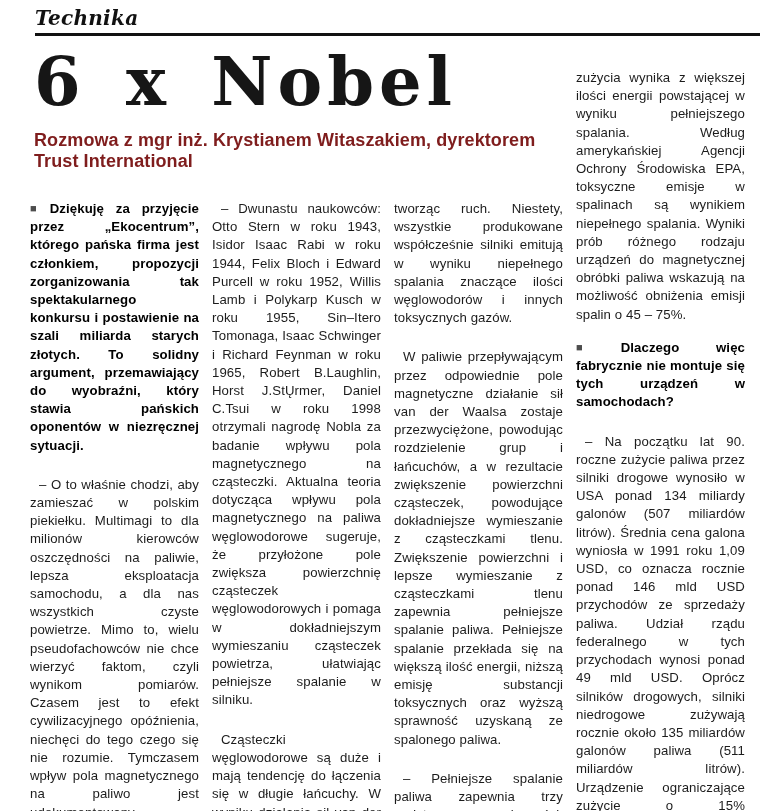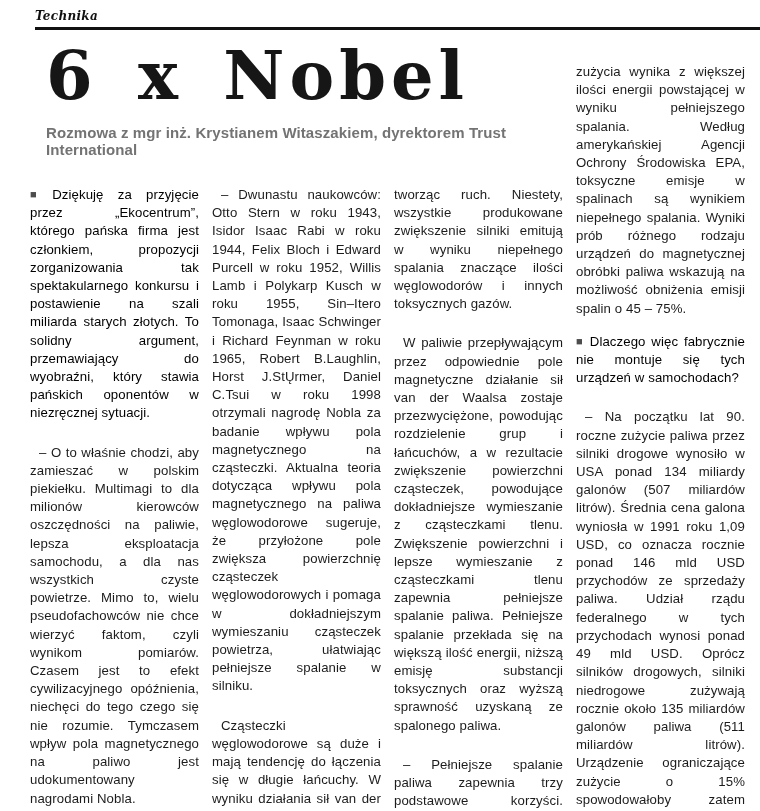--- a/index.html
+++ b/index.html
@@ -10,61 +10,61 @@
     background: #ffffff;
     overflow: hidden;
     font-family: "Liberation Sans", sans-serif;
     color: #1c1c1c;
     box-sizing: border-box;
   }
   .masthead { padding: 6px 0 0 35px; }
   .section-label {
     font-family: "DejaVu Serif", serif;
     font-style: italic; font-weight: bold;
-    font-size: 12px; color: #111;
+    font-size: 20px; color: #111;
     letter-spacing: 0.3px;
   }
   .rule {
     height: 3px; background: #111;
     margin: 3px 0 0 35px;
   }
   .content {
     display: flex;
     padding: 0 12px 0 30px;
     box-sizing: border-box;
   }
   .left-zone { width: 533px; }
-  .article-header { padding: 8px 0 12px 4px; margin-left: 12px; }
+  .article-header { padding: 8px 0 12px 4px; }
   .title {
     font-family: "DejaVu Serif", serif;
     font-weight: 900;
     font-size: 67px; line-height: 1.0;
     color: #161616;
     letter-spacing: 5px;
     word-spacing: 12px;
     margin: 4px 0 0 0;
   }
   .subtitle {
     font-weight: bold;
-    font-size: 15px;
-    color: #737373;
+    font-size: 18px;
+    color: #7f1d1d;
     margin-top: 15px;
     letter-spacing: 0.1px;
   }
   .threecols { display: flex; gap: 13px; }
   .col { width: 169px; flex: 0 0 169px; }
   .col4 { width: 169px; flex: 0 0 169px; margin-left: 13px; padding-top: 17px; }
   .col p, .col4 p {
     margin: 0;
     font-size: 13.2px;
     line-height: 18.2px;
     text-align: justify;
     letter-spacing: 0.1px;
   }
-  p.question { font-weight: normal; color: #000; margin-top: 15px; }
+  p.question { font-weight: bold; color: #000; margin-top: 15px; }
   .col p:first-child, .col4 p:first-child { margin-top: 16px; }
   p.answer, p.body { text-indent: 9px; margin-top: 21px; }
   p.cont { text-indent: 0; }
   .bullet {
     color: #4d4d4d;
     font-size: 11px;
     margin-right: 5px;
     position: relative; top: -1px;
   }
 </style>
@@ -87,21 +87,21 @@
         <div class="col">
             <p class="question"><span class="bullet">■</span>Dziękuję za przyjęcie przez „Ekocentrum”, którego pańska firma jest członkiem, propozycji zorganizowania tak spektakularnego konkursu i postawienie na szali miliarda starych złotych. To solidny argument, przemawiający do wyobraźni, który stawia pańskich oponentów w niezręcznej sytuacji.</p>
             <p class="answer">– O to właśnie chodzi, aby zamieszać w polskim piekiełku. Multimagi to dla milionów kierowców oszczędności na paliwie, lepsza eksploatacja samochodu, a dla nas wszystkich czyste powietrze. Mimo to, wielu pseudofachowców nie chce wierzyć faktom, czyli wynikom pomiarów. Czasem jest to efekt cywilizacyjnego opóźnienia, niechęci do tego czego się nie rozumie. Tymczasem wpływ pola magnetycznego na paliwo jest udokumentowany nagrodami Nobla.</p>
             <p class="question"><span class="bullet">■</span>Czy mógłby pan powiedzieć, jakie są związki prac nagrodzonych Noblem z propagowanymi przez pan urządzeniami?</p>
           </div>
         <div class="col">
             <p class="answer">– Dwunastu naukowców: Otto Stern w roku 1943, Isidor Isaac Rabi w roku 1944, Felix Bloch i Edward Purcell w roku 1952, Willis Lamb i Polykarp Kusch w roku 1955, Sin–Itero Tomonaga, Isaac Schwinger i Richard Feynman w roku 1965, Robert B.Laughlin, Horst J.StŲrmer, Daniel C.Tsui w roku 1998 otrzymali nagrodę Nobla za badanie wpływu pola magnetycznego na cząsteczki. Aktualna teoria dotycząca wpływu pola magnetycznego na paliwa węglowodorowe sugeruje, że przyłożone pole zwiększa powierzchnię cząsteczek węglowodorowych i pomaga w dokładniejszym wymieszaniu cząsteczek powietrza, ułatwiając pełniejsze spalanie w silniku.</p>
             <p class="body">Cząsteczki węglowodorowe są duże i mają tendencję do łączenia się w długie łańcuchy. W wyniku działania sił van der Waalsa łańcuchy te mają tendencję do zwijania się w grupy. Grupy te dostają się do komory spalania silnika, gdzie poddawane są działaniu ciśnienia, wysokiej temperatury i iskry. Prowadzi to do wybuchu, który popycha tłok</p>
           </div>
         <div class="col">
-            <p class="cont">tworząc ruch. Niestety, wszystkie produkowane zwiększenie silniki emitują w wyniku niepełnego spalania znaczące ilości węglowodorów i innych toksycznych gazów.</p>
+            <p class="cont">tworząc ruch. Niestety, wszystkie produkowane współcześnie silniki emitują w wyniku niepełnego spalania znaczące ilości węglowodorów i innych toksycznych gazów.</p>
             <p class="body">W paliwie przepływającym przez odpowiednie pole magnetyczne działanie sił van der Waalsa zostaje przezwyciężone, powodując rozdzielenie grup i łańcuchów, a w rezultacie zwiększenie powierzchni cząsteczek, powodujące dokładniejsze wymieszanie z cząsteczkami tlenu. Zwiększenie powierzchni i lepsze wymieszanie z cząsteczkami tlenu zapewnia pełniejsze spalanie paliwa. Pełniejsze spalanie przekłada się na większą ilość energii, niższą emisję substancji toksycznych oraz wyższą sprawność uzyskaną ze spalonego paliwa.</p>
             <p class="answer">– Pełniejsze spalanie paliwa zapewnia trzy podstawowe korzyści. Pierwszą jest ograniczenie zużycia paliwa, drugą – ograniczenie emisji spalin, a trzecią – wyższa sprawność. Ograniczenie</p>
           </div>
       </div>
     </div>
     <div class="col4">
         <p class="cont">zużycia wynika z większej ilości energii powstającej w wyniku pełniejszego spalania. Według amerykańskiej Agencji Ochrony Środowiska EPA, toksyczne emisje w spalinach są wynikiem niepełnego spalania. Wyniki prób różnego rodzaju urządzeń do magnetycznej obróbki paliwa wskazują na możliwość obniżenia emisji spalin o 45 – 75%.</p>
         <p class="question"><span class="bullet">■</span>Dlaczego więc fabrycznie nie montuje się tych urządzeń w samochodach?</p>
         <p class="answer">– Na początku lat 90. roczne zużycie paliwa przez silniki drogowe wynosiło w USA ponad 134 miliardy galonów (507 miliardów litrów). Średnia cena galona wyniosła w 1991 roku 1,09 USD, co oznacza rocznie ponad 146 mld USD przychodów ze sprzedaży paliwa. Udział rządu federalnego w tych przychodach wynosi ponad 49 mld USD. Oprócz silników drogowych, silniki niedrogowe zużywają rocznie około 135 miliardów galonów paliwa (511 miliardów litrów). Urządzenie ograniczające zużycie o 15% spowodowałoby zatem zmniejszenie rocznych przychodów o prawie 45 mld USD, a co za tym idzie zmniejszenie wpływów z podatków o niemal 20 mld USD rocznie.</p>
       </div>

